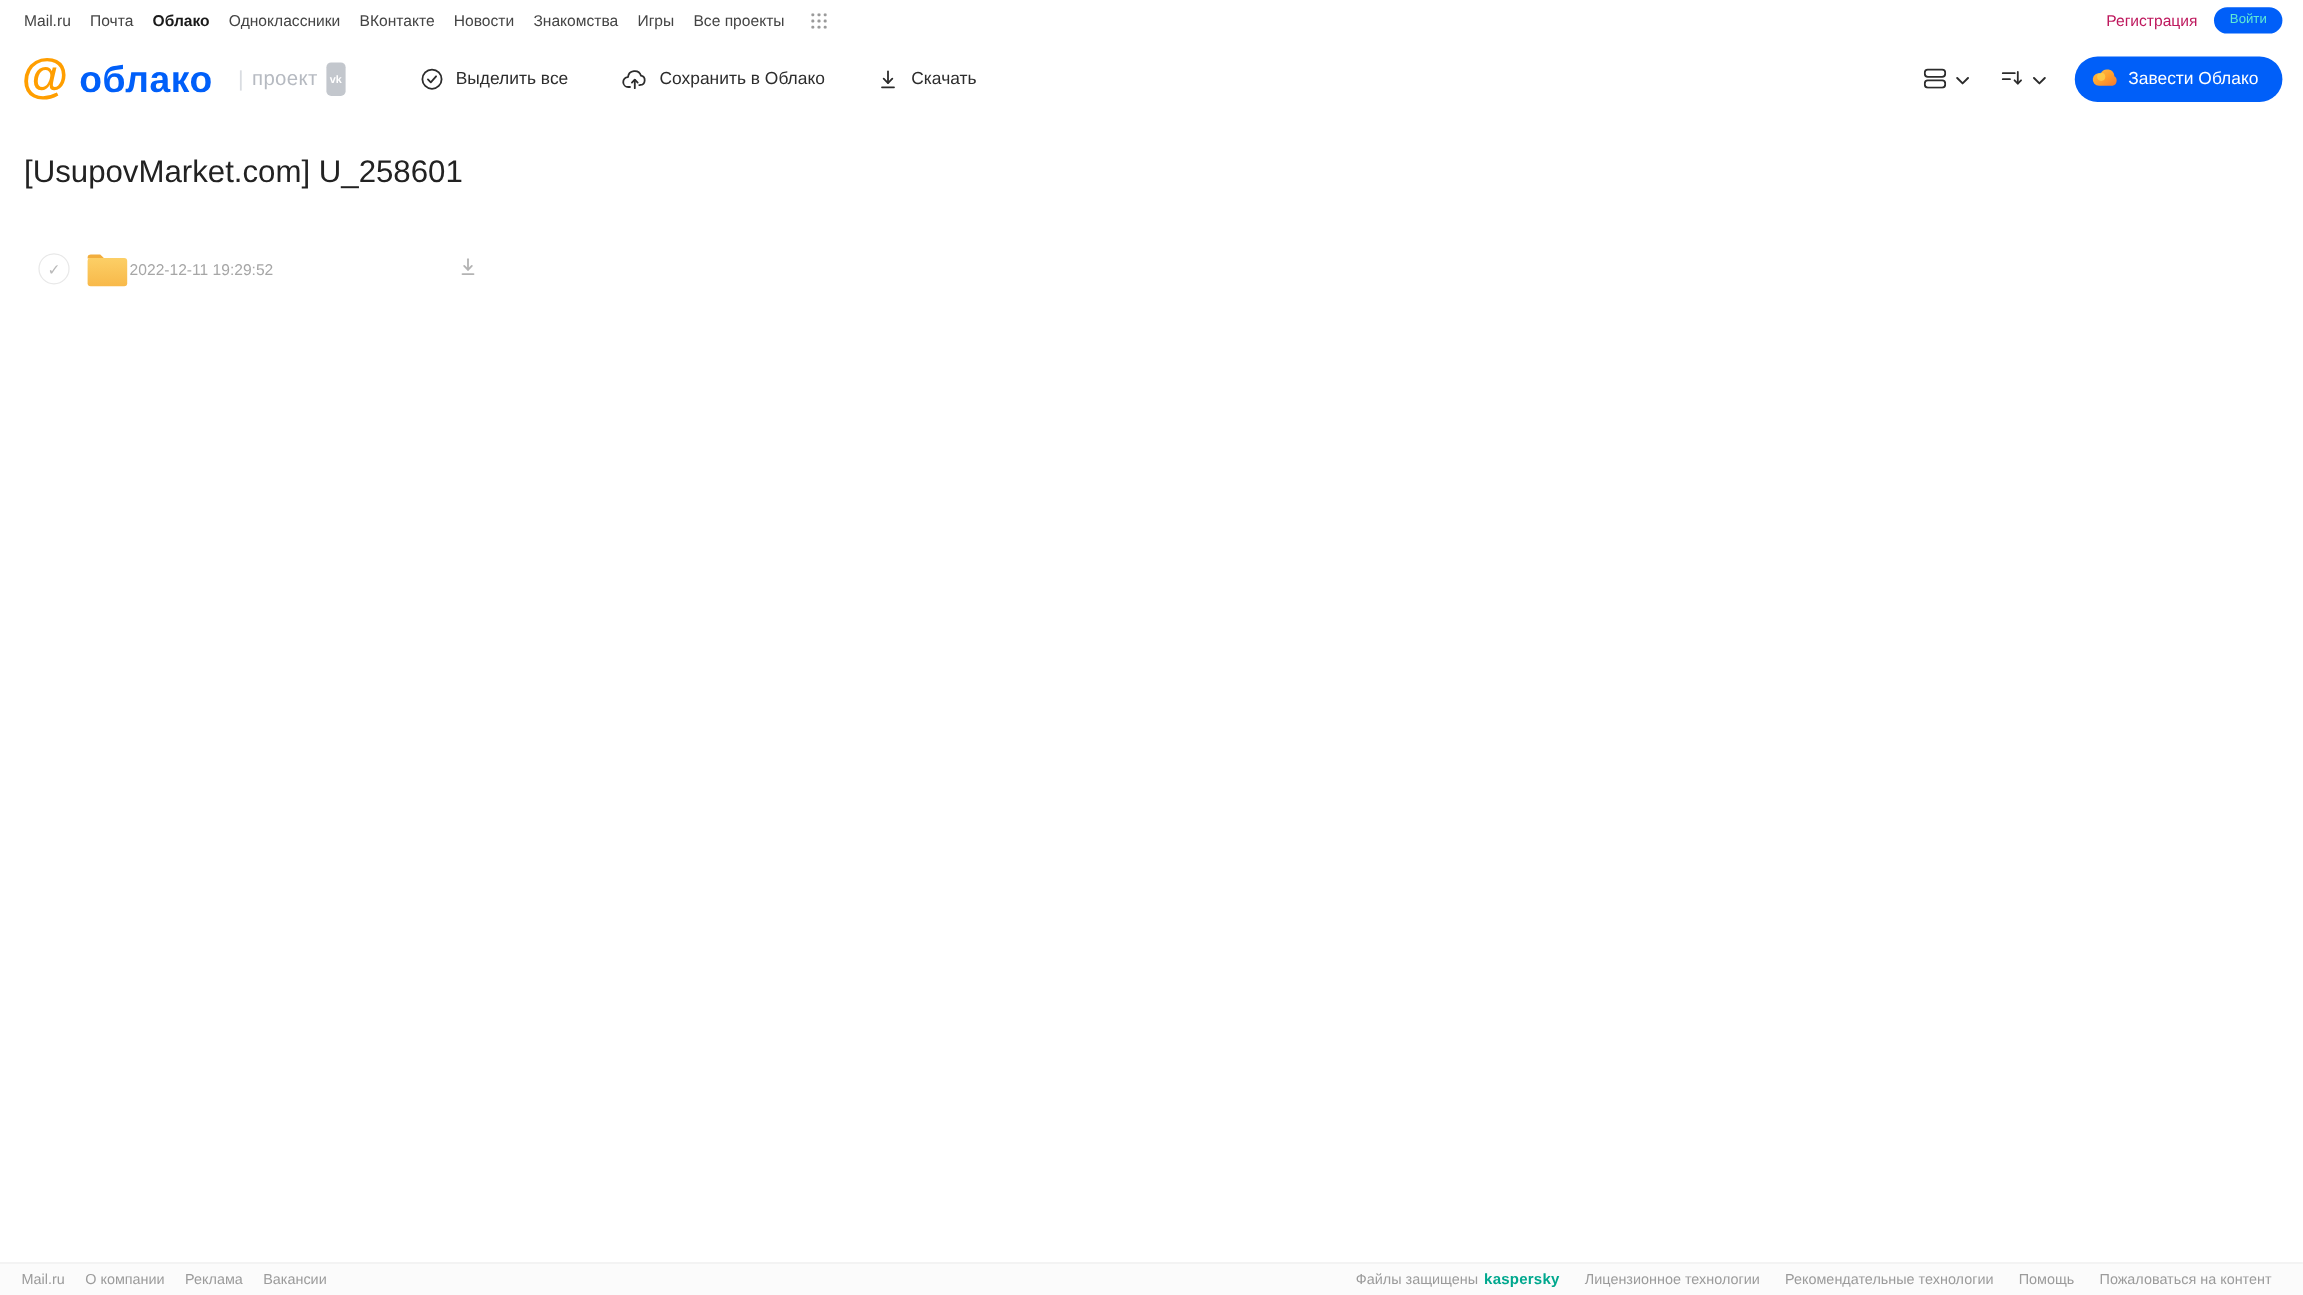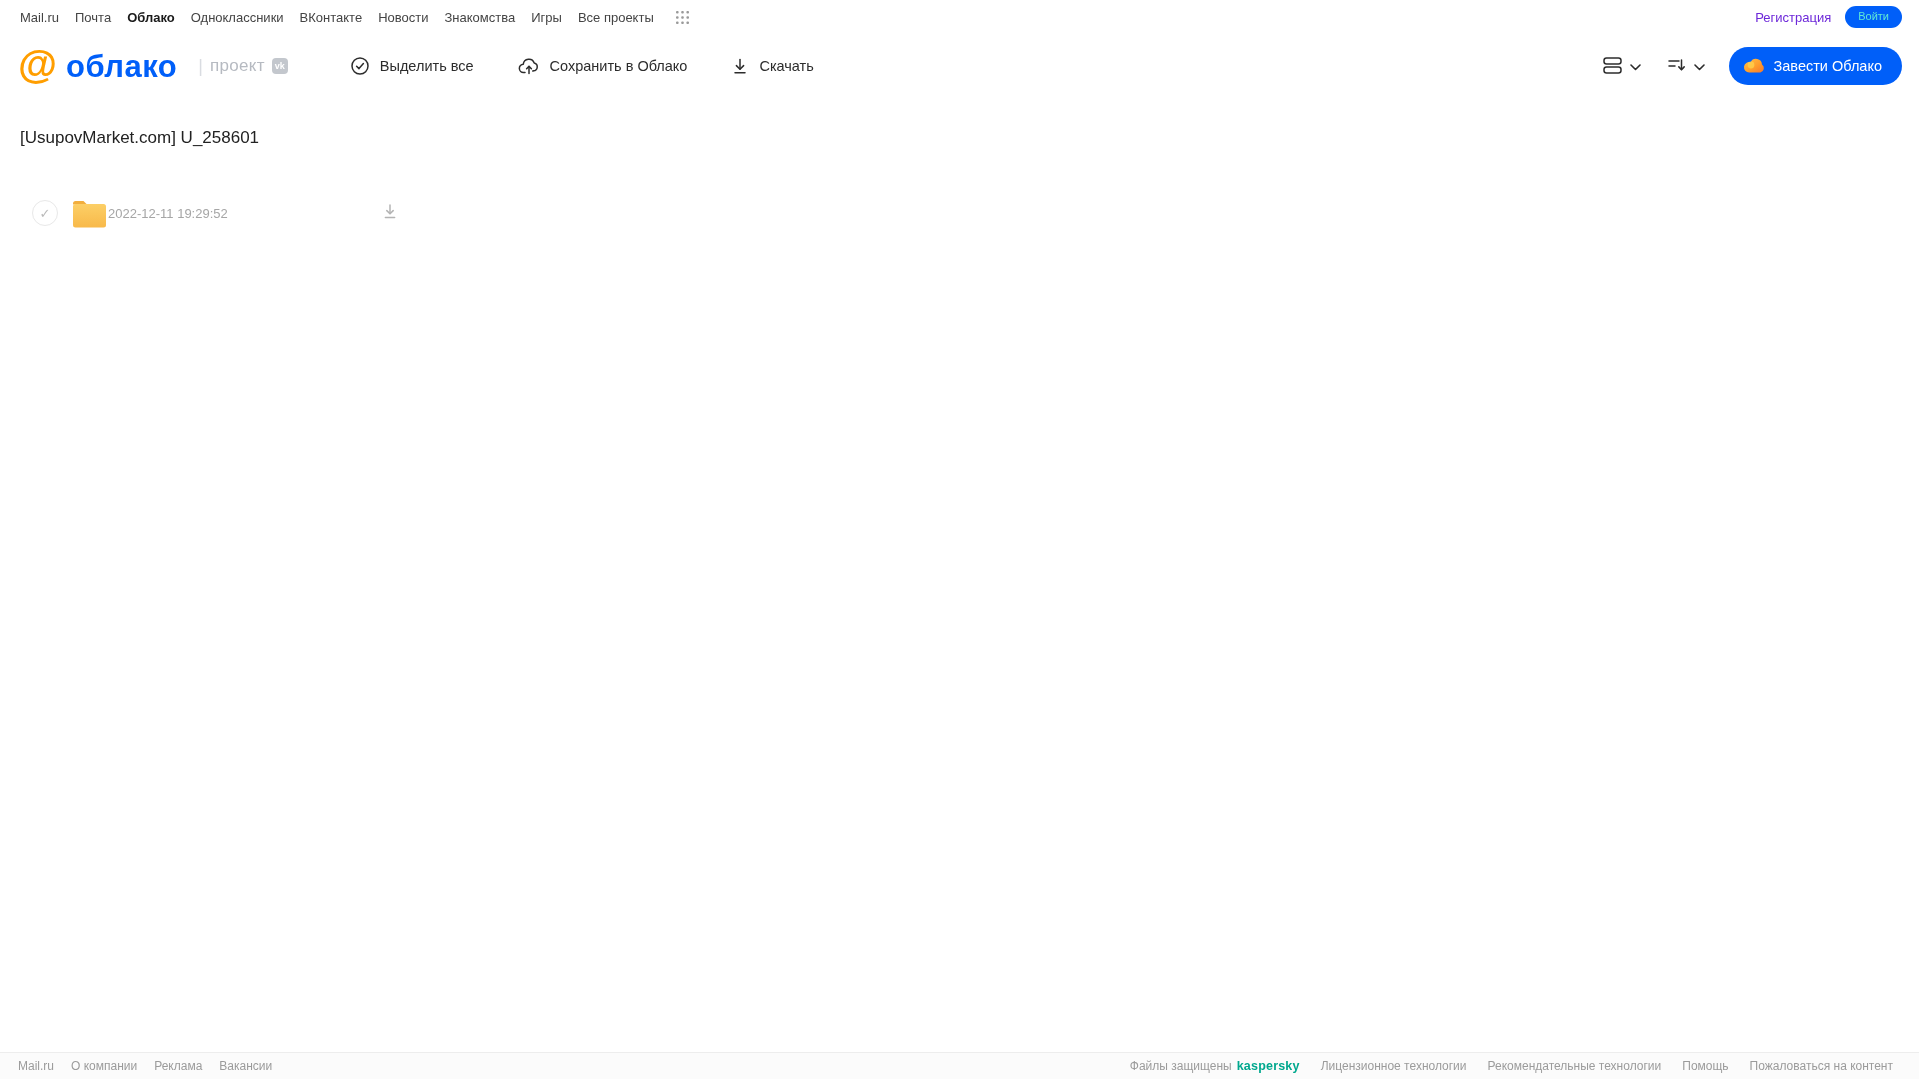--- a/index.html
+++ b/index.html
@@ -14,21 +14,21 @@
   
   .topnav {
     height: 34px; display: flex; align-items: center;
     padding: 0 17px 0 20px; font-size: 13px;
   }
   .topnav-left { display: flex; align-items: center; gap: 16px; }
   .topnav-link { color: #444; white-space: nowrap; }
   .topnav-link.active { color: #1a1a1a; font-weight: 700; }
   .apps-grid { margin-left: 6px; display: inline-flex; cursor: pointer; }
   .topnav-right { margin-left: auto; display: flex; align-items: center; gap: 14px; }
-  .reg-link { color: #6d28d9; }
+  .reg-link { color: #be185d; }
   .login-btn {
     background: #005ff9; color: #5eead4; border: none; cursor: pointer;
     font-size: 11px; font-family: inherit;
     padding: 4px 13px; border-radius: 13px; line-height: 1.2;
   }
 
   
   .header {
     height: 64px; display: flex; align-items: center;
     padding: 0 17px 0 18px;
@@ -39,21 +39,21 @@
     transform: translateY(-2px);
   }
   .cloud-word {
     font-size: 31px; font-weight: 700; color: #005ff9; letter-spacing: .5px;
     line-height: 1;
   }
   .project-tag { display: flex; align-items: center; gap: 7px; margin-left: 12px; color: #c2c6cc; }
   .project-bar { font-size: 18px; font-weight: 300; color: #d9dce1; }
   .project-word { font-size: 17px; color: #b6bac1; letter-spacing: .3px; }
   .vk-badge {
-    width: 16px; height: 16px; border-radius: 4px; background: #c3c7cd;
+    width: 16px; height: 28px; border-radius: 4px; background: #c3c7cd;
     color: #fff; font-size: 9px; font-weight: 700;
     display: inline-flex; align-items: center; justify-content: center;
   }
 
   .toolbar { display: flex; align-items: center; gap: 44px; margin-left: 62px; }
   .tool-btn {
     display: flex; align-items: center; gap: 10px;
     background: none; border: none; cursor: pointer;
     font-family: inherit; font-size: 14.5px; color: #2c2c2c;
   }
@@ -69,21 +69,21 @@
     margin-left: 24px;
     display: flex; align-items: center; gap: 9px;
     background: #005ff9; color: #fff; border: none; cursor: pointer;
     font-family: inherit; font-size: 14.5px;
     height: 38px; padding: 0 20px 0 14px; border-radius: 19px;
   }
 
   
   .page-title {
     margin: 30px 0 0 20px;
-    font-size: 17px; font-weight: 400; color: #222;
+    font-size: 26px; font-weight: 400; color: #222;
   }
 
   .file-row {
     margin-top: 40px; height: 50px;
     display: flex; align-items: center;
     padding: 0 38px 0 32px; cursor: pointer;
   }
   .row-check {
     width: 26px; height: 26px; border-radius: 50%;
     border: 1px solid #e8e8e8; background: #fff;

